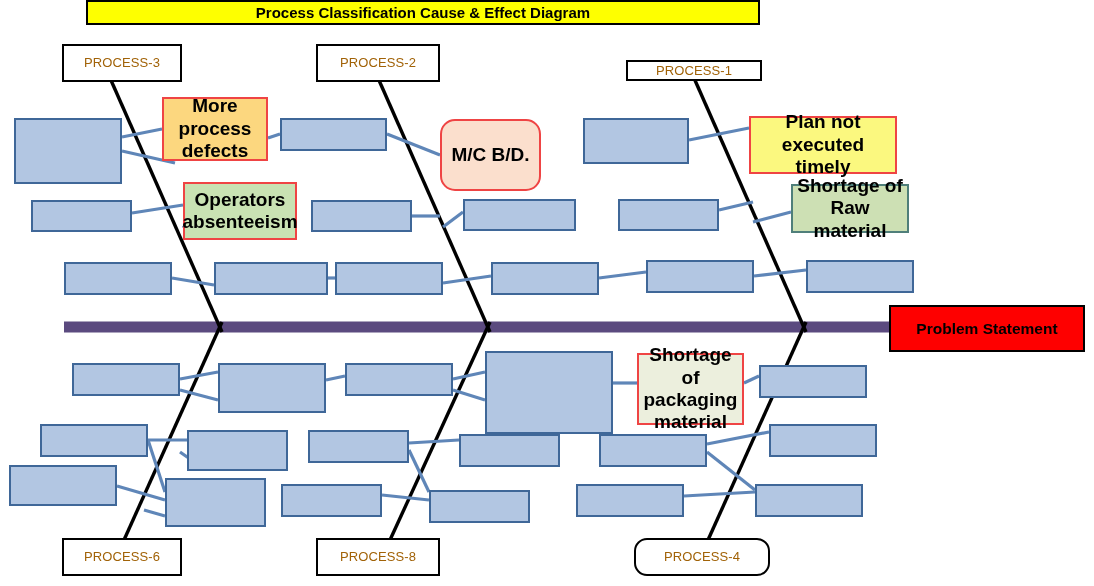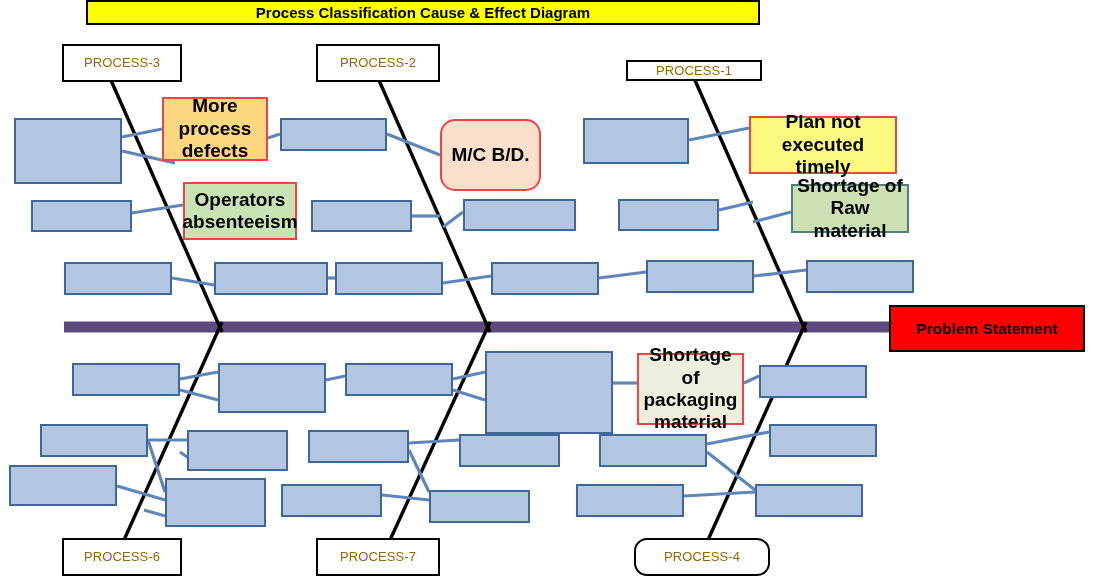--- a/index.html
+++ b/index.html
@@ -161,21 +161,21 @@
       <path d="M707,452 L755,490"></path>
     </g>
   </svg>
 
   <div id="problem">Problem Statement</div>
 
   <div class="node proc" style="left:62px; top:44px; width:120px; height:38px;">PROCESS-3</div>
   <div class="node proc" style="left:316px; top:44px; width:124px; height:38px;">PROCESS-2</div>
   <div class="node proc" style="left:626px; top:44px; width:136px; height:21px;margin-top:16px;">PROCESS-1</div>
   <div class="node proc" style="left:62px; top:538px; width:120px; height:38px;">PROCESS-6</div>
-  <div class="node proc" style="left:316px; top:538px; width:124px; height:38px;">PROCESS-7</div>
+  <div class="node proc" style="left:316px; top:538px; width:124px; height:38px;">PROCESS-8</div>
   <div class="node proc" style="left:634px; top:538px; width:136px; height:38px;border-radius:13px;">PROCESS-4</div>
 
   <div id="gen-layer">
       <div class="node blue" style="left: 14px; top: 118px; width: 108px; height: 66px;"></div>
       <div class="node blue" style="left: 280px; top: 118px; width: 107px; height: 33px;"></div>
       <div class="node blue" style="left: 583px; top: 118px; width: 106px; height: 46px;"></div>
       <div class="node blue" style="left: 31px; top: 200px; width: 101px; height: 32px;"></div>
       <div class="node blue" style="left: 311px; top: 200px; width: 101px; height: 32px;"></div>
       <div class="node blue" style="left: 618px; top: 199px; width: 101px; height: 32px;"></div>
       <div class="node blue" style="left: 463px; top: 199px; width: 113px; height: 32px;"></div>

